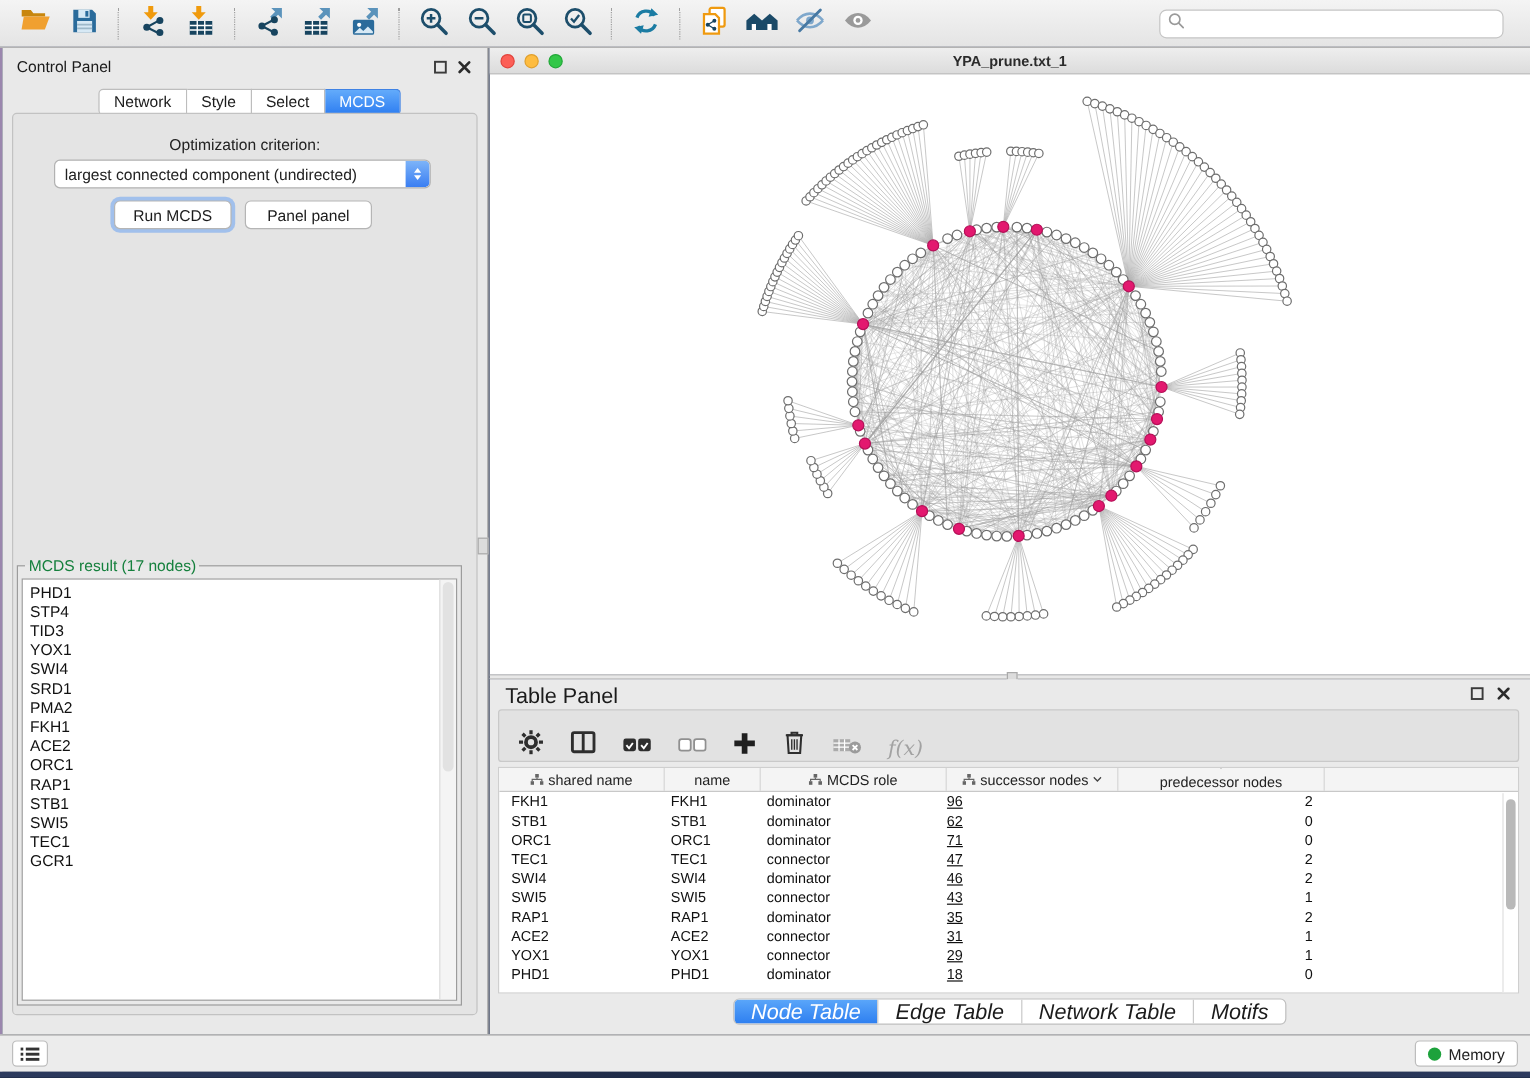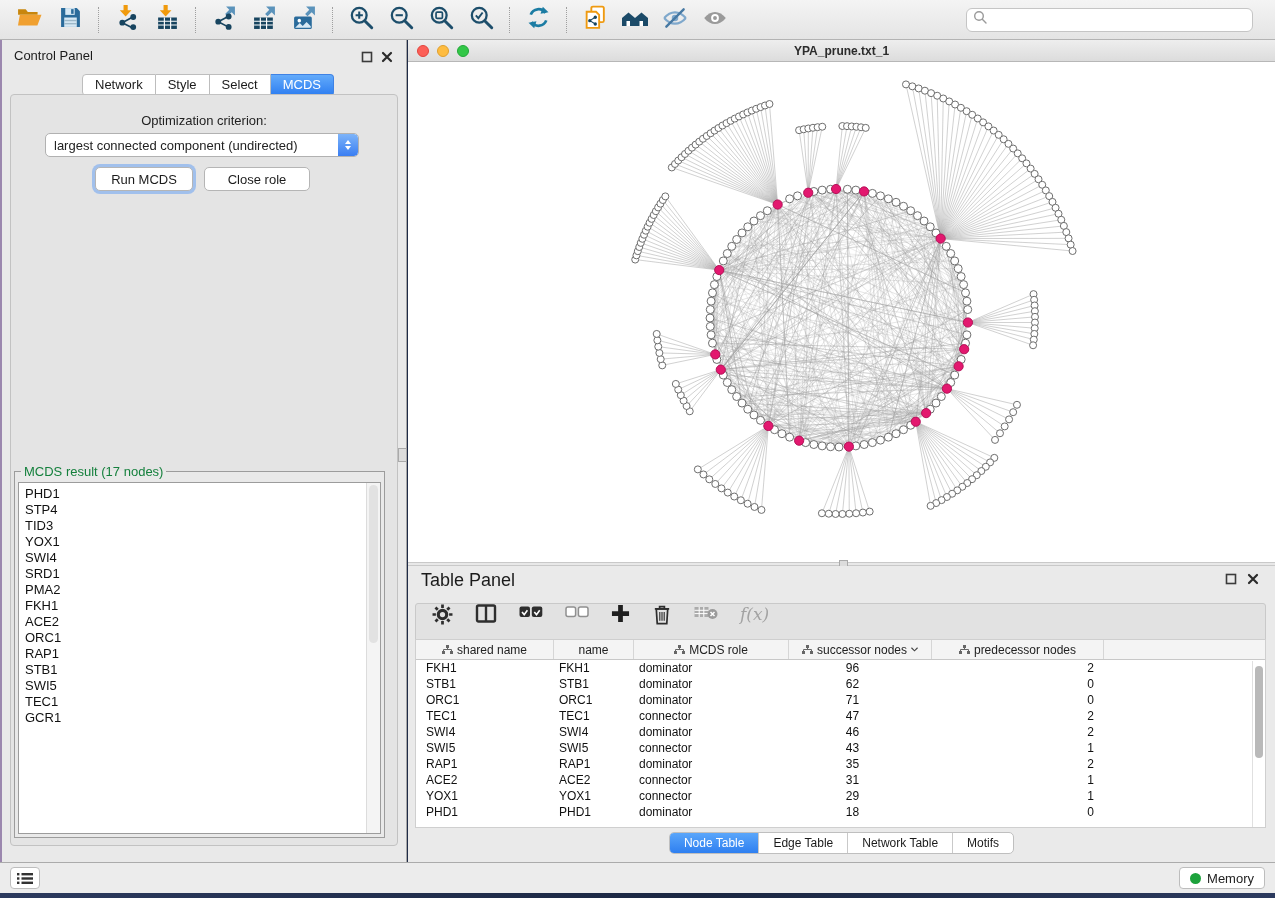--- a/index.html
+++ b/index.html
@@ -70,39 +70,39 @@
   
   .h-splitter { position:absolute; left:408px; top:562px; width:867px; height:4px; background:#e8e8e8;
     border-top:1px solid #c9c9c9; border-bottom:1px solid #c9c9c9; }
   .h-handle { position:absolute; left:431px; top:-3px; width:9px; height:9px; background:#dcdcdc; border:1px solid #aaa; }
   .v-handle { position:absolute; left:398px; top:448px; width:9px; height:14px; background:#dcdcdc; border:1px solid #aaa; }
 
   
   .table-panel { position:absolute; left:408px; top:566px; width:867px; height:296px; background:#eaeaea; }
   .tp-title { position:absolute; left:13px; top:4px; font-size:18px; color:#1b1b1b; }
   .tp-toolbar { position:absolute; left:7px; right:9px; top:25px; height:44px; background:#e2e2e2;
-    border:1px solid #c9c9c9; border-radius:3px; display:flex; align-items:flex-start; padding-left:16px; gap:22px;margin-top:12px; }
+    border:1px solid #c9c9c9; border-radius:3px; display:flex; align-items:flex-end; padding-left:16px; gap:22px; }
   .fx { font-family:"DejaVu Serif",serif; font-style:italic; font-size:17px; color:#a2a2a2; }
   .tp-table { position:absolute; left:7px; right:9px; top:73px; height:189px; background:#fff;
     border:1px solid #cfcfcf; overflow:hidden; }
   .thead { display:flex; height:20px; background:#f4f4f4; border-bottom:1px solid #c8c8c8; }
   .th { display:flex; align-items:center; justify-content:center; gap:4px; font-size:12px; color:#222;
     border-right:1px solid #d6d6d6; height:100%; }
   .th:last-child { border-right:none; }
   .tbody .tr { display:flex; height:16px; align-items:center; }
   .td { font-size:12px; color:#111; white-space:nowrap; overflow:hidden; }
-  .c0 { width:138px; } .c1 { width:80px; } .c2 { width:155px; } .c3 { width:143px; } .c4 { width:172px; } .c5 { flex:1; }
+  .c0 { width:138px; } .c1 { width:80px; } .c2 { width:155px; } .c3 { width:143px; } .c4 { width:172px;flex-direction:column; } .c5 { flex:1; }
   .td.c0 { padding-left:10px; } .td.c1 { padding-left:5px; } .td.c2 { padding-left:5px; }
-  .td.c3 { text-align:center; padding-right:16px; } .td.c4 { text-align:right; padding-right:10px; }
+  .td.c3 { text-align:left; padding-right:16px;text-decoration:underline; } .td.c4 { text-align:right; padding-right:10px; }
   .sort-chev { width:7px; height:5px; }
   .tp-scroll { position:absolute; right:0; top:21px; bottom:0; width:13px; background:#fff; border-left:1px solid #e0e0e0; }
   .tp-thumb { position:absolute; left:2px; right:2px; top:5px; height:92px; background:#b9b9b9; border-radius:6px; }
   .tp-tabs { position:absolute; left:0; right:0; top:266px; display:flex; justify-content:center; }
   .seg { display:inline-flex; border:1px solid #bfbfbf; border-radius:5px; background:#fff; overflow:hidden; height:22px; }
-  .sg { font-size:12px; line-height:20px; padding:0 14px; color:#1b1b1b; border-left:1px solid #c9c9c9; }
+  .sg { font-size:18px; line-height:20px; padding:0 14px; color:#1b1b1b; border-left:1px solid #c9c9c9;font-style:italic; }
   .sg:first-child { border-left:none; }
   .sg.active { background:linear-gradient(#5aa6fa,#2e7ff0); color:#fff; }
 
   
   .status-bar { position:absolute; left:0; right:0; bottom:5px; height:31px; background:#ececec; border-top:1px solid #ababab; }
   .sb-list-btn { position:absolute; left:10px; top:4px; width:30px; height:22px; background:#fff;
     border:1px solid #bdbdbd; border-radius:4px; display:flex; align-items:center; justify-content:center; }
   .memory-btn { position:absolute; right:10px; top:4px; height:22px; background:#fff; border:1px solid #bdbdbd;
     border-radius:4px; display:flex; align-items:center; gap:6px; padding:0 10px; font-size:13px; }
   .mem-dot { width:11px; height:11px; border-radius:50%; background:#1da23c; }
@@ -284,21 +284,21 @@
   <div class="cp-box">
     <div class="opt-label">Optimization criterion:</div>
     <div class="criterion">
       <div class="val">largest connected component (undirected)</div>
       <div class="cap">
           <span class="chev-up"></span>
           <span class="chev-dn"></span>
         </div>
     </div>
     <button class="cp-btn run">Run MCDS</button>
-    <button class="cp-btn closep">Close role</button>
+    <button class="cp-btn closep">Panel panel</button>
   </div>
 
   <fieldset class="mcds-fieldset">
     <legend>MCDS result (17 nodes)</legend>
     <div class="mcds-list">
 
       <div class="mcds-scroll">
           <div class="mcds-thumb"></div>
         </div>
 

